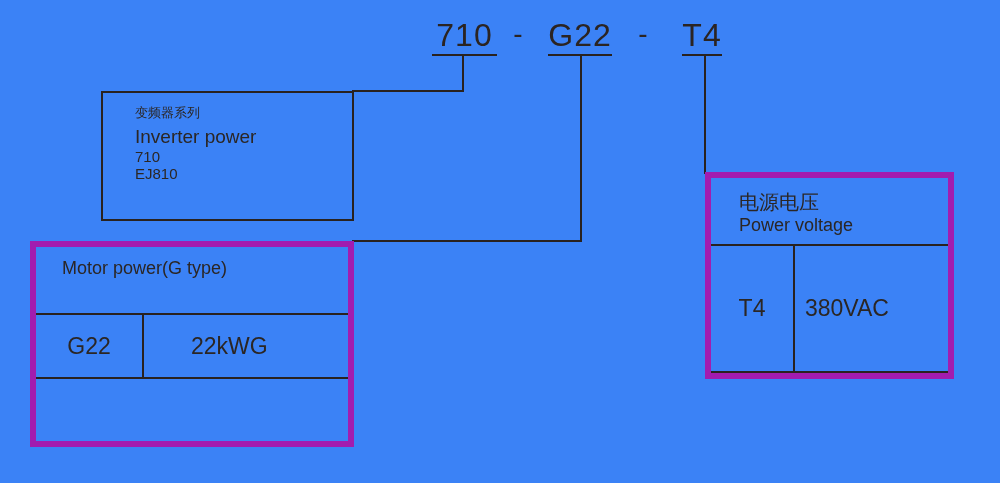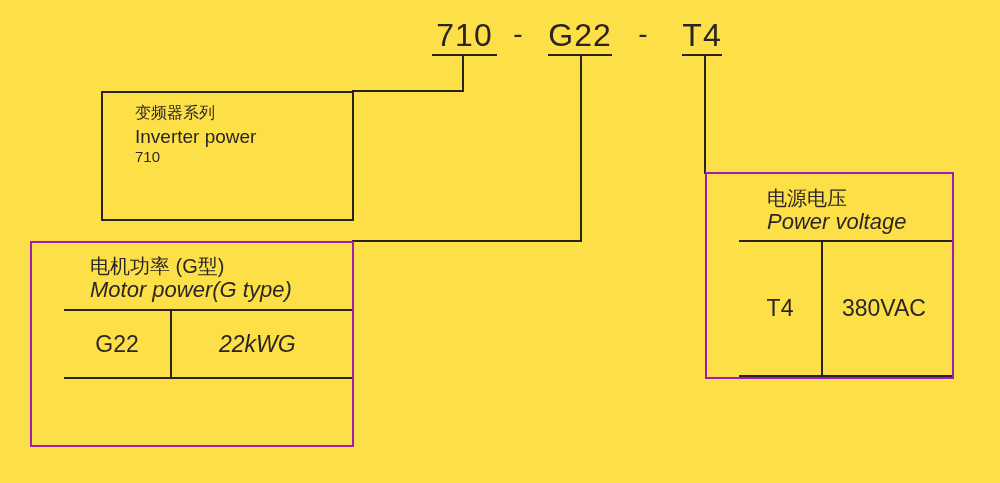--- a/index.html
+++ b/index.html
@@ -7,21 +7,21 @@
     padding: 0;
   }
   body {
     font-family: "Liberation Sans", "DejaVu Sans", sans-serif;
     background: #f5f5f3;
   }
   .canvas {
     position: relative;
     width: 1000px;
     height: 483px;
-    background: #fde047;
+    background: #3b82f6;
     color: #2b2624;
     overflow: hidden;
   }
 
   
   .code-seg {
     position: absolute;
     top: 15px;
     height: 39px;
     line-height: 40px;
@@ -60,82 +60,81 @@
   
   .series-box {
     position: absolute;
     left: 101px; top: 91px;
     width: 253px; height: 130px;
     border: 2px solid #29221f;
     box-sizing: border-box;
     padding: 7px 0 0 32px;
   }
   .title-zh {
-    font-size: 16px;
+    font-size: 13px;
     line-height: 26px;
     color: #2b2624;
   }
   .title-en {
     font-size: 19px;
     line-height: 22px;
     color: #2b2624;
   }
   .series-item {
     font-size: 15px;
     line-height: 17px;
     color: #2b2624;
   }
 
   
   .tbl {
     position: absolute;
-    border: 2px solid #a21caf;
+    border: 6px solid #a21caf;
     box-sizing: border-box;
     display: flex;
     flex-direction: column;
-    padding-left: 32px;
   }
   .tbl-motor {
     left: 30px; top: 241px;
     width: 324px; height: 206px;
   }
   .tbl-volt {
     left: 705px; top: 172px;
     width: 249px; height: 207px;
   }
   .tbl-header {
     border-bottom: 2px solid #29221f;
     box-sizing: border-box;
   }
   .tbl-motor .tbl-header { height: 68px; padding: 11px 0 0 26px; }
   .tbl-volt  .tbl-header { height: 68px; padding: 12px 0 0 28px; }
   .tbl-motor .title-zh, .tbl-volt .title-zh { font-size: 20px; line-height: 25px; }
-  .tbl-motor .title-en, .tbl-volt .title-en { font-size: 22px; line-height: 21px; font-style: italic; }
+  .tbl-motor .title-en, .tbl-volt .title-en { font-size: 18px; line-height: 21px; }
   .tbl-row {
     flex: 1;
     display: flex;
     box-sizing: border-box;
   }
   .tbl-row.first { border-bottom: 2px solid #29221f; }
   .cell {
     display: flex;
     align-items: center;
     box-sizing: border-box;
     font-size: 23px;
     color: #2b2624;
   }
   .cell-code {
     justify-content: center;
     border-right: 2px solid #29221f;
   }
   .tbl-motor .cell-code { width: 108px; }
   .tbl-volt  .cell-code { width: 84px; }
   .cell-value { flex: 1; }
-  .tbl-motor .cell-value { padding-left: 47px; font-style: italic; }
-  .tbl-volt  .cell-value { padding-left: 10px; margin-left: 9px; }
+  .tbl-motor .cell-value { padding-left: 47px; }
+  .tbl-volt  .cell-value { padding-left: 10px; }
 </style>
 </head>
 <body>
 
 <div class="canvas">
 
   <div class="code-seg seg-710">710</div>
   <div class="code-sep sep-1">-</div>
   <div class="code-seg seg-g22">G22</div>
   <div class="code-sep sep-2">-</div>
@@ -144,25 +143,25 @@
   <div class="line v-710"></div>
   <div class="line h-710"></div>
   <div class="line v-g22"></div>
   <div class="line h-g22"></div>
   <div class="line v-t4"></div>
 
   <div class="series-box">
     <div class="title-zh">变频器系列</div>
     <div class="title-en">Inverter power</div>
     <div class="series-item">710</div>
+    <div class="series-item">EJ810</div>
   </div>
 
   <div class="tbl tbl-motor">
     <div class="tbl-header">
-      <div class="title-zh">电机功率 (G型)</div>
       <div class="title-en">Motor power(G type)</div>
     </div>
     <div class="tbl-row first">
       <div class="cell cell-code">G22</div>
       <div class="cell cell-value">22kWG</div>
     </div>
     <div class="tbl-row">
     </div>
   </div>
 

